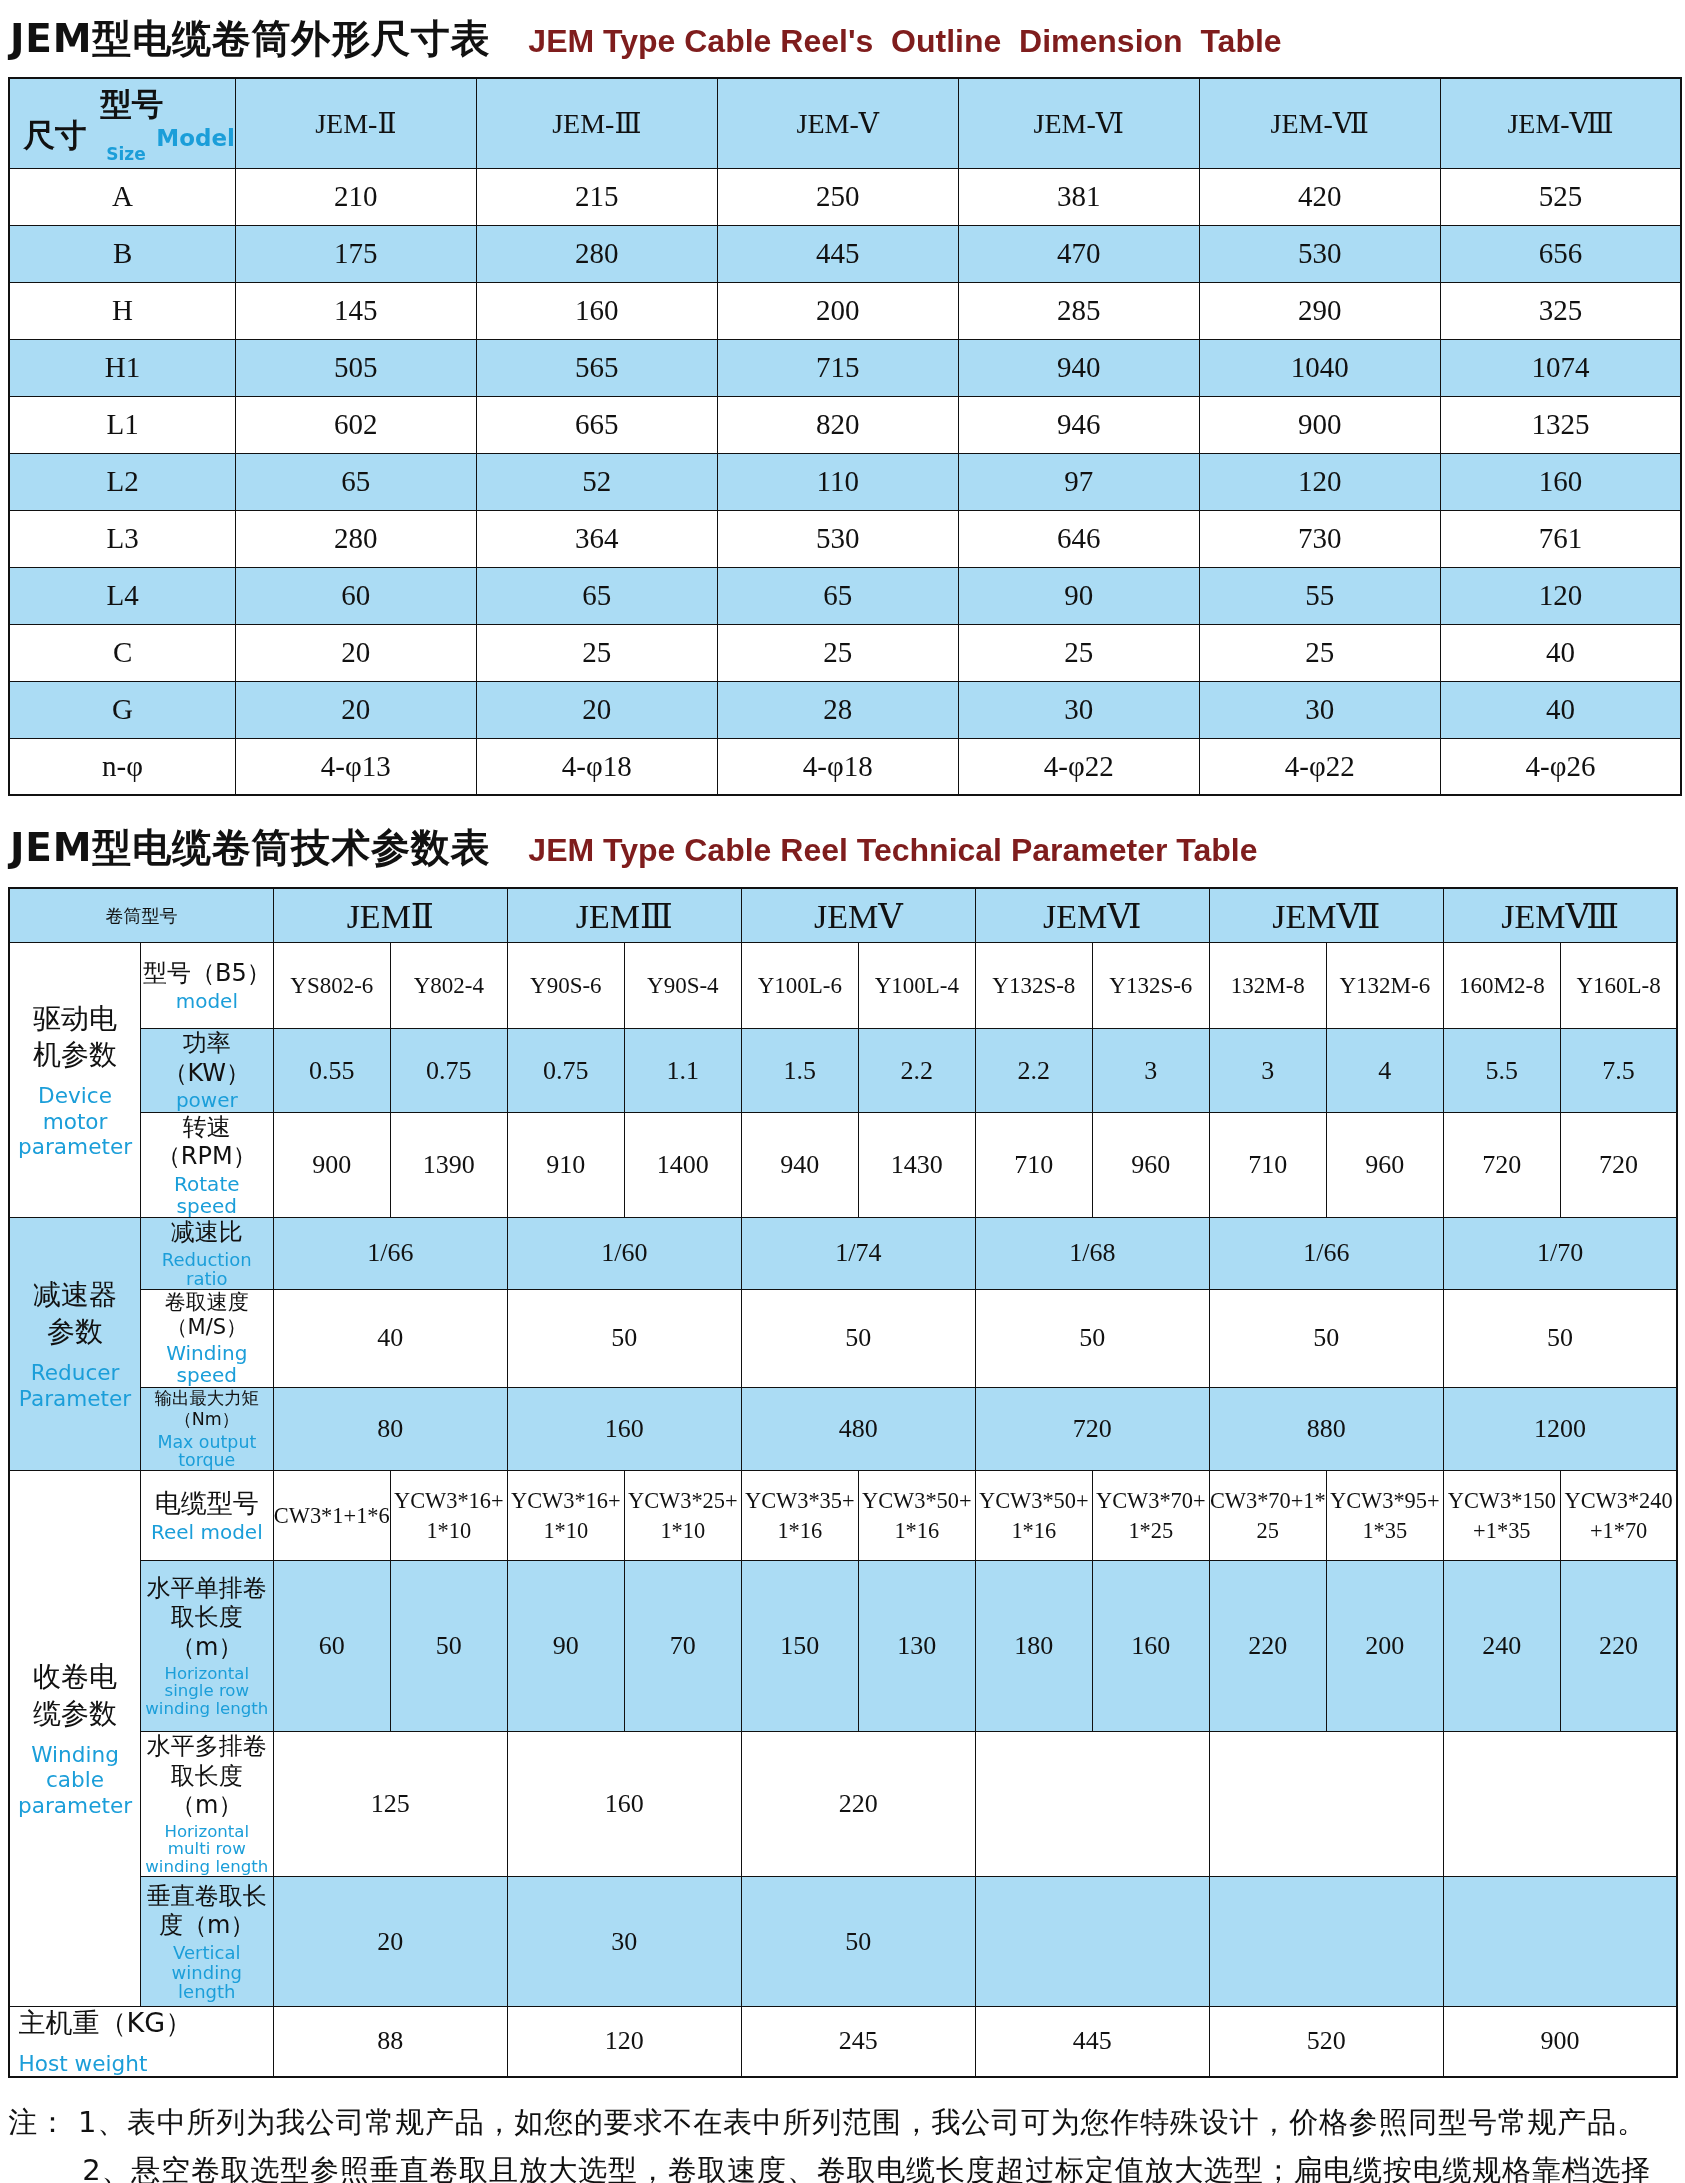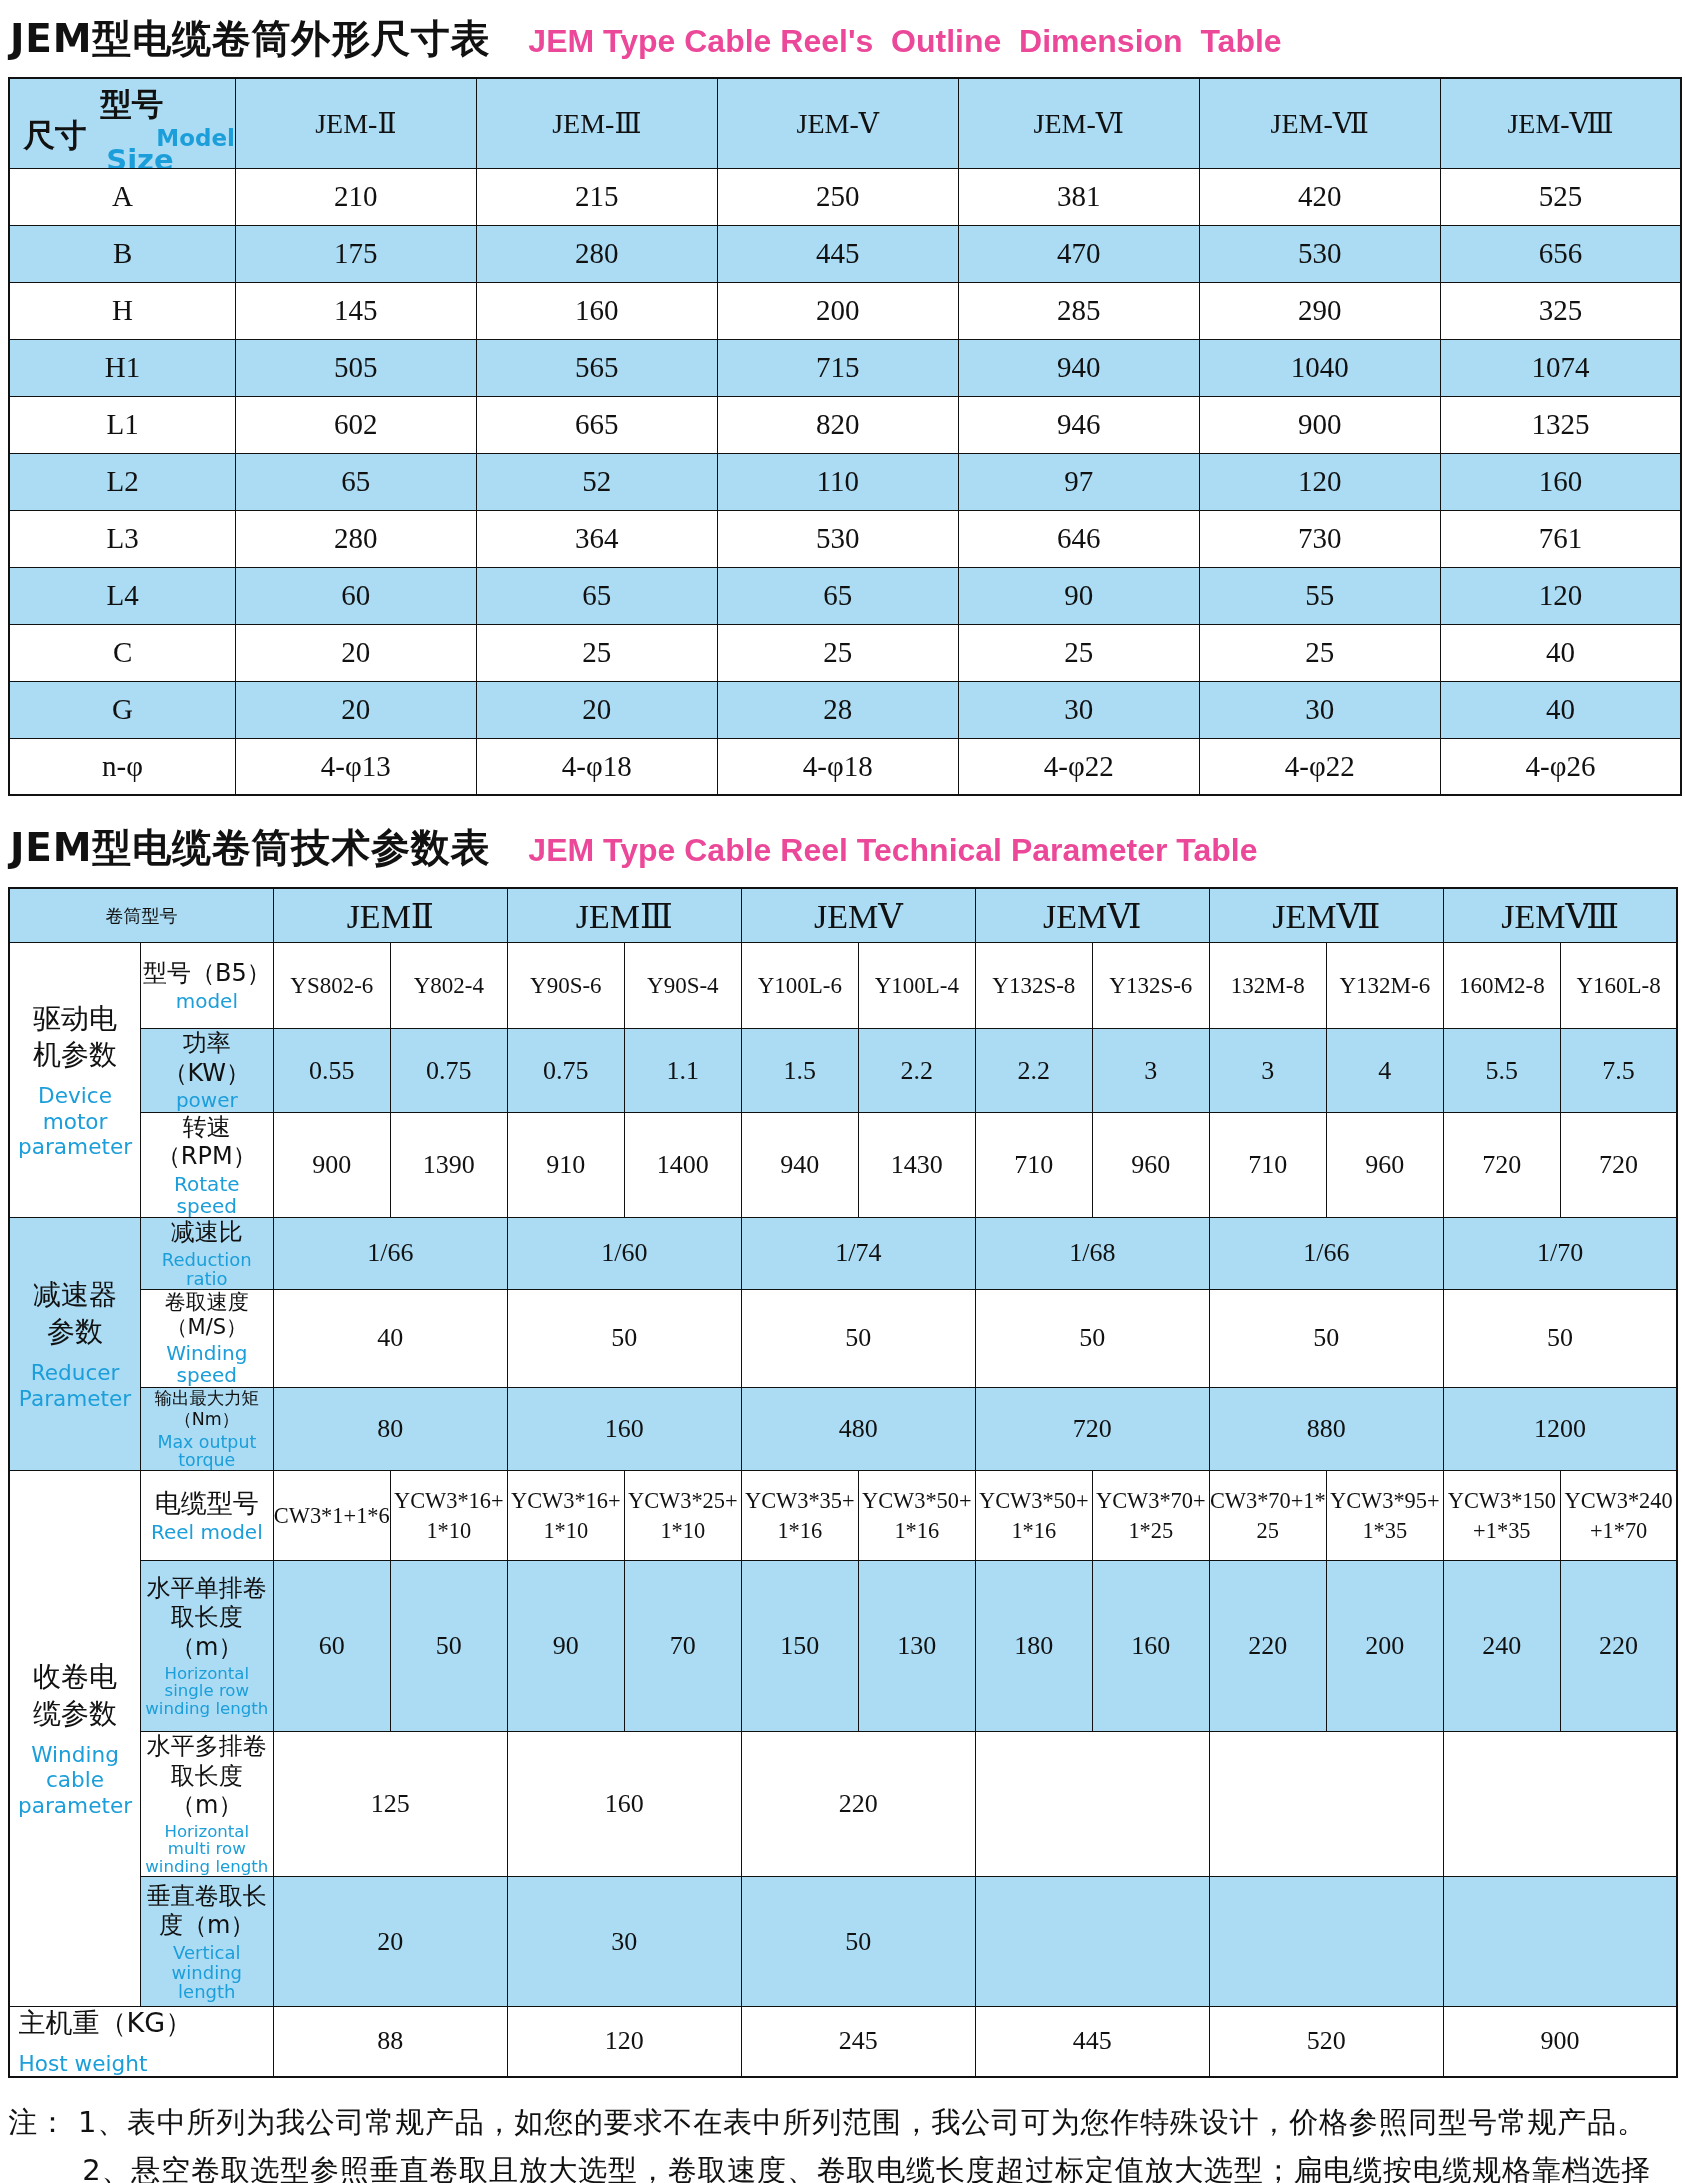--- a/index.html
+++ b/index.html
@@ -3,21 +3,21 @@
 <meta charset="utf-8">
 <style>
   html,body{margin:0;background:#fff;}
   body{
     width:1686px;height:2183px;box-sizing:border-box;
     padding:8.3px 8.3px 0 8.3px;color:#111;
     font-family:"DejaVu Sans","Liberation Sans",sans-serif;
   }
   .title-row{display:flex;align-items:baseline;gap:38px;margin:3.3px 0 11.6px 1.7px;}
   .t-zh{font-size:39px;font-weight:bold;letter-spacing:0.8px;}
-  .t-en{font-size:32px;font-weight:600;color:#ec4899;white-space:pre;
+  .t-en{font-size:32px;font-weight:600;color:#7f1d1d;white-space:pre;
         font-family:"Liberation Sans","DejaVu Sans",sans-serif;}
   .title2{margin-top:25px;}
 
   table{border-collapse:collapse;table-layout:fixed;width:1669px;border:2.5px solid #111;}
   td,th{border:1.7px solid #111;text-align:center;vertical-align:middle;padding:0;overflow:hidden;}
   tr.w>td,tr.w>th{background:#fff;}
   tr.b>td,tr.b>th{background:#abdcf4;}
   .num{font-family:"Liberation Serif","DejaVu Serif",serif;font-weight:normal;}
 
   
@@ -25,21 +25,21 @@
   .dim tbody tr{height:57px;}
   .dim-h{font-size:28px;}
   .dim-label,.dim-val{font-size:29px;}
   .corner{position:relative;
     background-image:linear-gradient(to bottom right,
       transparent calc(50% - 1.7px),#111 calc(50% - 0.8px),#111 calc(50% + 0.8px),transparent calc(50% + 1.7px));}
   .corner span{position:absolute;line-height:1;}
   .c-model{left:90px;top:10px;font-size:31.5px;}
   .c-model-en{left:146px;top:48px;font-size:23px;color:#1b9ed9;}
   .c-size{left:13.3px;top:41px;font-size:31.5px;}
-  .c-size-en{left:96px;top:67px;font-size:29px;color:#1b9ed9;}
+  .c-size-en{left:96px;top:67px;font-size:17px;color:#1b9ed9;}
 
   
   #par-hrow{height:55px;}
   .par-hl{font-size:18px;font-weight:normal;}
   .par-hm{font-size:34px;font-weight:normal;}
   .g-cell .g-zh{font-size:28px;max-width:96px;margin:0 auto;line-height:1.3;}
   .g-cell .g-en{font-size:21.6px;color:#1b9ed9;line-height:1.18;margin-top:10px;}
   .sub-zh{line-height:1.22;}
   .sub-en{color:#1b9ed9;line-height:1.08;margin-top:2.5px;}
   .zh-20{font-size:17.4px}.zh-25{font-size:21px}.zh-28{font-size:24px}.zh-30{font-size:26px}.zh-34{font-size:27px}

